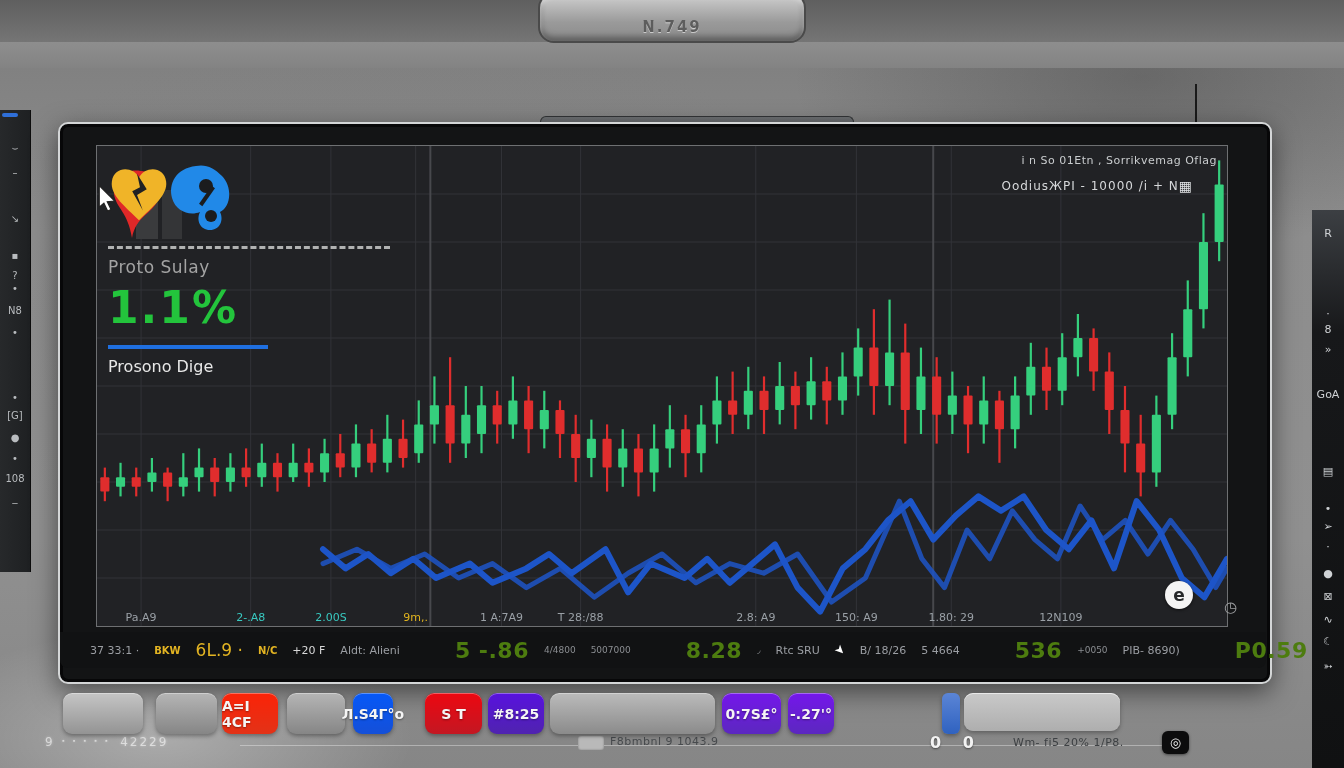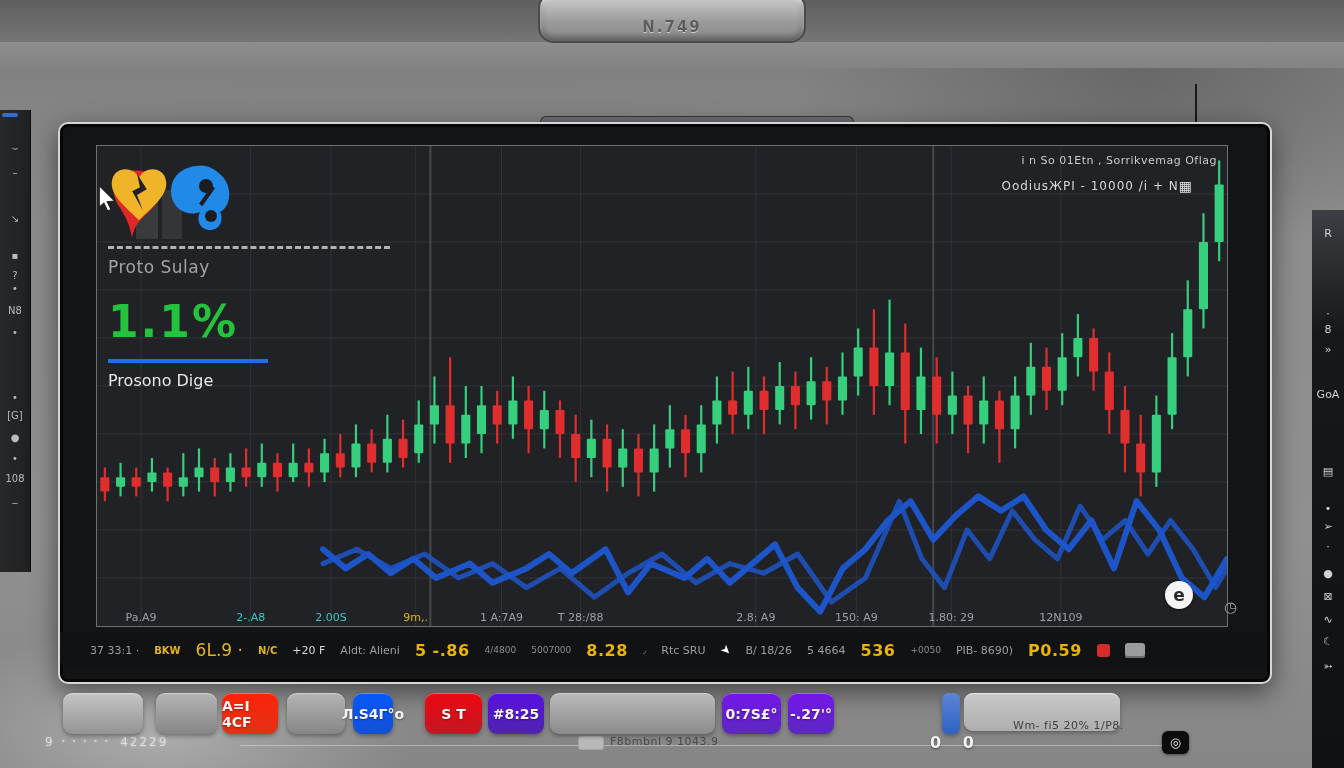--- a/index.html
+++ b/index.html
@@ -51,54 +51,54 @@
   
   .panel{left:96px;top:145px;width:1130px;height:480px;background:#212225;border:1px solid #6e7072;}
   .panel svg{position:absolute;left:0;top:0;}
   .hdr1{position:absolute;right:10px;top:8px;font-size:11px;color:#c9ccce;letter-spacing:.5px;}
   .hdr2{position:absolute;right:34px;top:32px;font-size:12px;color:#d6d8da;letter-spacing:1px;display:flex;align-items:center;}
   .grid-glyph{font-size:14px;color:#e2e4e6;}
   .legend{position:absolute;left:11px;top:18px;width:300px;}
   .lg-icons{position:relative;height:78px;}
   .lg-sep{width:282px;border-top:3px dashed #d6d6d6;opacity:.8;margin:4px 0 8px 0;}
   .lg-label{font-size:17px;color:#a3a3a3;letter-spacing:.5px;}
-  .lg-row2{display:flex;align-items:center;gap:4px;margin-top:14px;height:62px;}
+  .lg-row2{display:flex;align-items:center;gap:4px;height:62px;}
   .lg-pct{font-size:44px;font-weight:bold;color:#23c43c;letter-spacing:2px;line-height:1;}
   .lg-blue{width:160px;height:4px;background:#1f6fe0;margin:6px 0 8px 0;}
   .lg-label2{font-size:16px;color:#e8e8e8;}
   .x-ticks{position:absolute;left:0;bottom:2px;width:100%;height:16px;}
   .x-tick{position:absolute;bottom:0;font-size:11px;white-space:nowrap;transform:translateX(-50%);}
   .e-badge{position:absolute;left:1068px;top:435px;width:28px;height:28px;border-radius:50%;background:#f4f4f4;
     color:#26282a;font-weight:bold;font-size:17px;display:flex;align-items:center;justify-content:center;
     box-shadow:0 1px 3px rgba(0,0,0,.6);}
   .clock-glyph{left:1224px;top:598px;font-size:15px;color:#9b9d9f;}
   
   .statusbar{left:60px;top:632px;width:1206px;height:36px;background:#111213;border-radius:0 0 8px 8px;
     display:flex;align-items:center;padding-left:30px;box-sizing:border-box;}
   .sb{margin-right:15px;white-space:nowrap;display:flex;align-items:baseline;gap:3px;}
   .c-dim{color:#9b9ea3;font-size:11px;}
   .c-ysm{color:#e3b422;font-size:10px;font-weight:bold;}
   .c-ybig{color:#e3b422;font-size:17px;font-weight:normal;}
   .c-wsm{color:#d9d9d9;font-size:11px;}
-  .c-big{color:#eab308;font-size:16px;font-weight:bold;letter-spacing:.5px;}
+  .c-big{color:#4d7c0f;font-size:22px;font-weight:bold;letter-spacing:.5px;margin-left:40px;}
   .c-tiny{color:#8b8e92;font-size:9px;}
   .red-chip{width:13px;height:13px;background:#d42b2b;border-radius:3px;align-self:center;}
   .key-chip{width:20px;height:15px;background:#9a9da0;border-radius:3px;align-self:center;box-shadow:inset 0 -2px 0 #6b6e71;}
   
   .dock-btn{position:absolute;top:693px;height:41px;border-radius:9px;display:flex;align-items:center;justify-content:center;
     font-size:14px;font-weight:bold;color:#f5f5f5;text-shadow:0 1px 2px rgba(0,0,0,.4);
     box-shadow:0 2px 4px rgba(0,0,0,.35), inset 0 1px 0 rgba(255,255,255,.35);}
   .tray-mini{left:942px;top:693px;width:18px;height:41px;border-radius:6px;background:linear-gradient(180deg,#5b85d6,#2f62c0);box-shadow:0 2px 4px rgba(0,0,0,.35);}
   .tray-bar{left:964px;top:693px;width:156px;height:38px;border-radius:9px;background:linear-gradient(180deg,#c9c9c9,#aeaeae);box-shadow:0 2px 4px rgba(0,0,0,.3), inset 0 1px 0 rgba(255,255,255,.6);}
   .hairline{left:240px;top:745px;width:940px;height:1px;background:rgba(255,255,255,.35);}
   .faint-left{left:45px;top:735px;font-size:12px;color:rgba(255,255,255,.55);letter-spacing:2px;text-shadow:0 0 3px rgba(255,255,255,.4);}
   .file-chip{left:578px;top:736px;width:26px;height:14px;background:#b9b9b9;border-radius:3px;box-shadow:inset 0 0 2px #777;}
   .file-label{left:610px;top:735px;font-size:11px;color:#474a4d;letter-spacing:.5px;}
   .zeros{left:930px;top:733px;font-size:16px;font-weight:bold;color:#f2f2f2;text-shadow:0 1px 2px rgba(0,0,0,.5);letter-spacing:8px;}
-  .tray-status{left:1013px;top:719px;font-size:11px;color:#3d4043;letter-spacing:.5px;}
+  .tray-status{left:1013px;top:736px;font-size:11px;color:#3d4043;letter-spacing:.5px;}
   .kbd-btn{left:1162px;top:731px;width:27px;height:23px;border-radius:6px;background:#0c0c0d;display:flex;align-items:center;justify-content:center;color:#f0f0f0;font-size:13px;box-shadow:0 1px 3px rgba(0,0,0,.5);}
   .cursor-svg{position:absolute;pointer-events:none;}
 </style>
 </head>
 <body>
 
 <div class="stage">
 
   <div class="abs top-band"></div>
   <div class="abs top-band2"></div>

